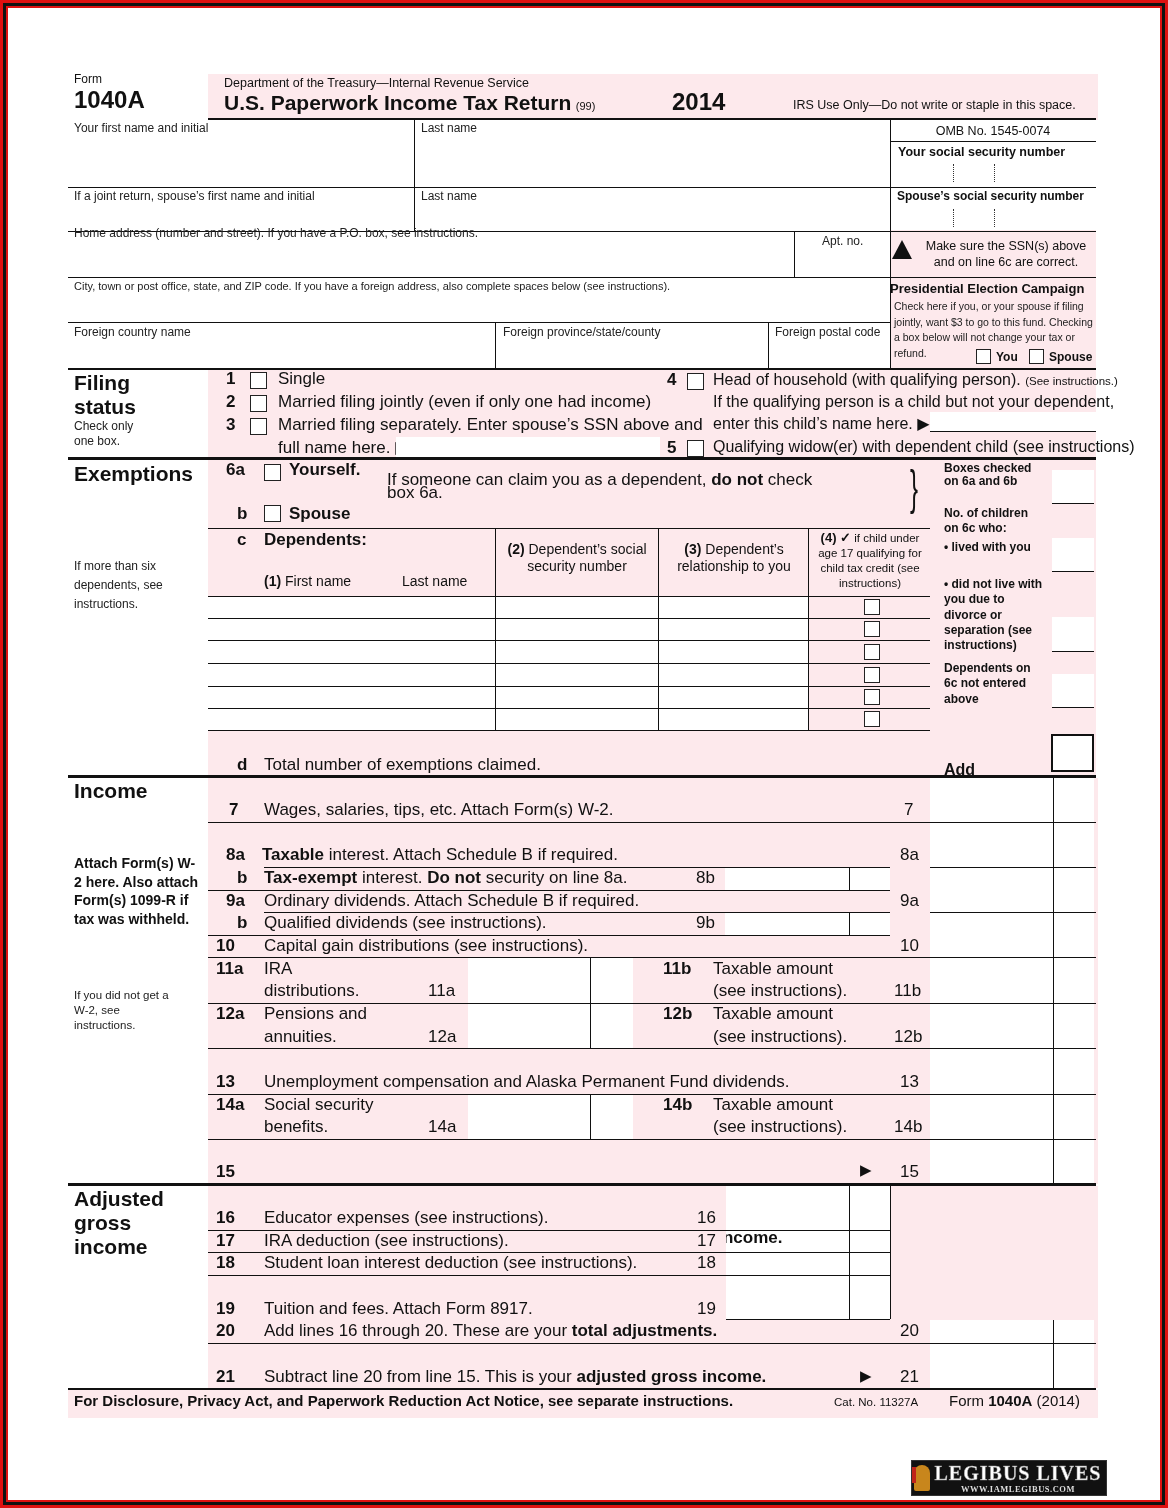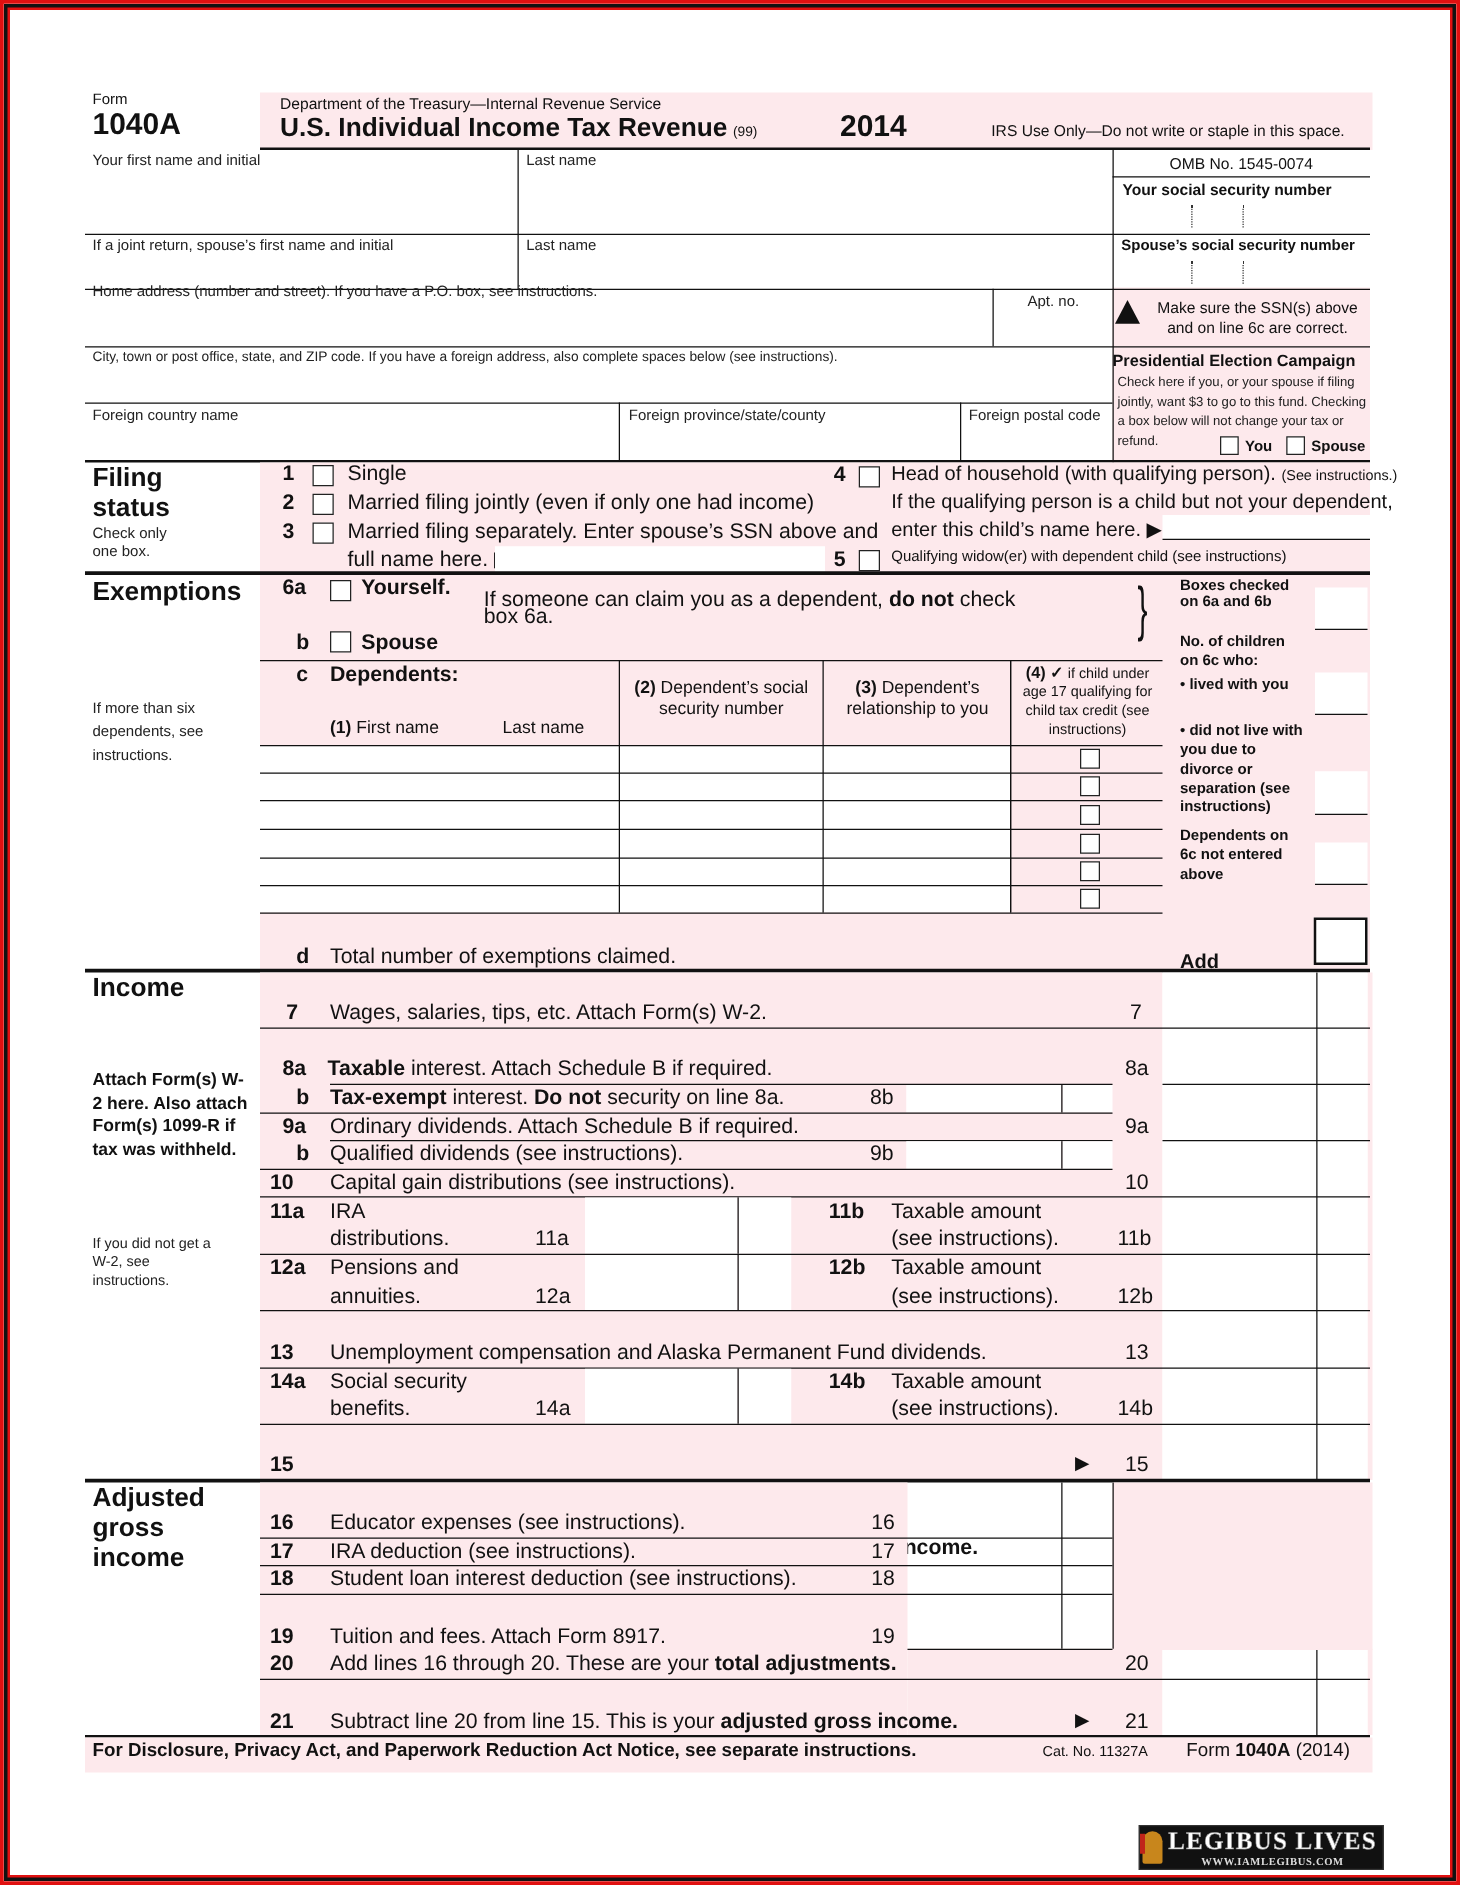--- a/index.html
+++ b/index.html
@@ -24,21 +24,21 @@
 </head>
 <body>
 
 <div class="frame"></div>
 
 <div class="abs pink" style="left:208px;top:74px;width:890px;height:46px"></div>
 <div class="abs" style="left:74px;top:72px;font-size:12px">Form</div>
 <div class="abs b" style="left:74px;top:86px;font-size:24px">1040A</div>
 <div class="abs" style="left:224px;top:76px;font-size:12.5px">Department of the Treasury—Internal Revenue Service</div>
 <div class="abs" style="left:224px;top:91px;white-space:nowrap">
-  <span class="b" style="font-size:21px">U.S. Individual Income Tax Revenue</span>
+  <span class="b" style="font-size:21px">U.S. Paperwork Income Tax Return</span>
   <span style="font-size:11px">(99)</span>
 </div>
 <div class="abs b" style="left:672px;top:88px;font-size:24px">2014</div>
 <div class="abs" style="left:793px;top:98px;font-size:12.5px">IRS Use Only—Do not write or staple in this space.</div>
 <div class="hl2" style="left:208px;top:118px;width:888px"></div>
 
 <div class="abs white" style="left:68px;top:120px;width:822px;height:248px"></div>
 <div class="abs pink" style="left:890px;top:230px;width:206px;height:140px"></div>
 
 <div class="abs lbl" style="left:74px;top:121px">Your first name and initial</div>
@@ -118,21 +118,21 @@
 <div class="abs" style="left:713px;top:371px;white-space:nowrap">
   <span class="t17" style="font-size:16px">Head of household (with qualifying person).</span>
   <span style="font-size:11.5px">(See instructions.)</span>
 </div>
 <div class="abs" style="left:713px;top:393px;font-size:16px;white-space:nowrap">If the qualifying person is a child but not your dependent,</div>
 <div class="abs" style="left:713px;top:414px;font-size:16px;white-space:nowrap">enter this child’s name here. ▶</div>
 <div class="abs white" style="left:930px;top:412px;width:166px;height:20px;border-bottom:1px solid #111"></div>
 
 <div class="abs b t17" style="left:667px;top:438px">5</div>
 <div class="cb" style="left:687px;top:440px"></div>
-<div class="abs" style="left:713px;top:438px;font-size:12px;white-space:nowrap">Qualifying widow(er) with dependent child (see instructions)</div>
+<div class="abs" style="left:713px;top:438px;font-size:16px;white-space:nowrap">Qualifying widow(er) with dependent child (see instructions)</div>
 
 <div class="hl3" style="left:68px;top:457px;width:1028px"></div>
 
 <div class="abs pink" style="left:208px;top:460px;width:888px;height:316px"></div>
 <div class="abs sec" style="left:74px;top:462px">Exemptions</div>
 <div class="abs side" style="left:74px;top:557px;width:120px">If more than six dependents, see instructions.</div>
 
 <div class="abs b t17" style="left:226px;top:460px">6a</div>
 <div class="cb" style="left:264px;top:464px"></div>
 <div class="abs b t17" style="left:289px;top:460px">Yourself.</div>

